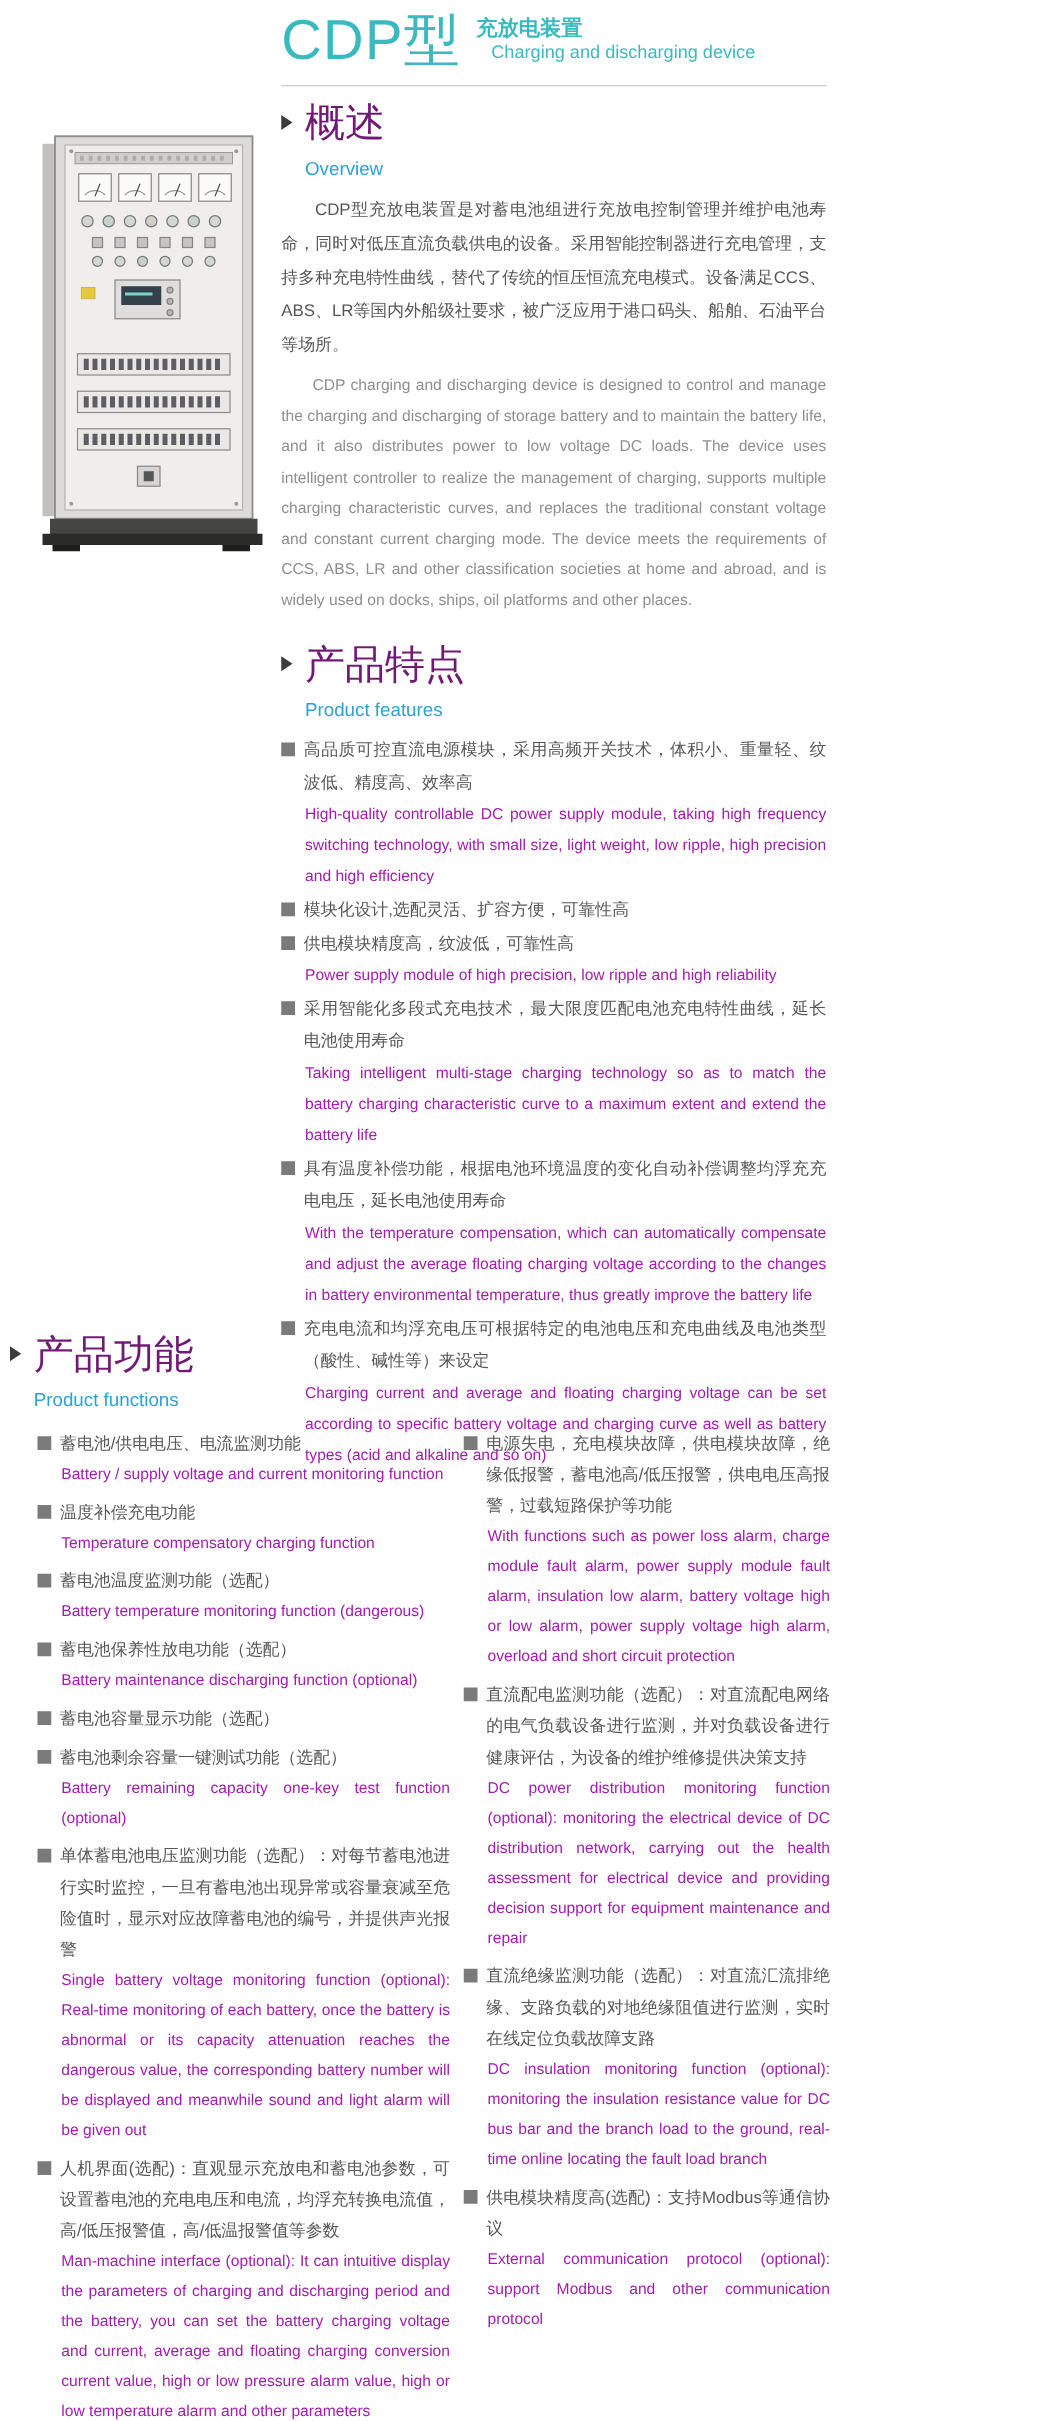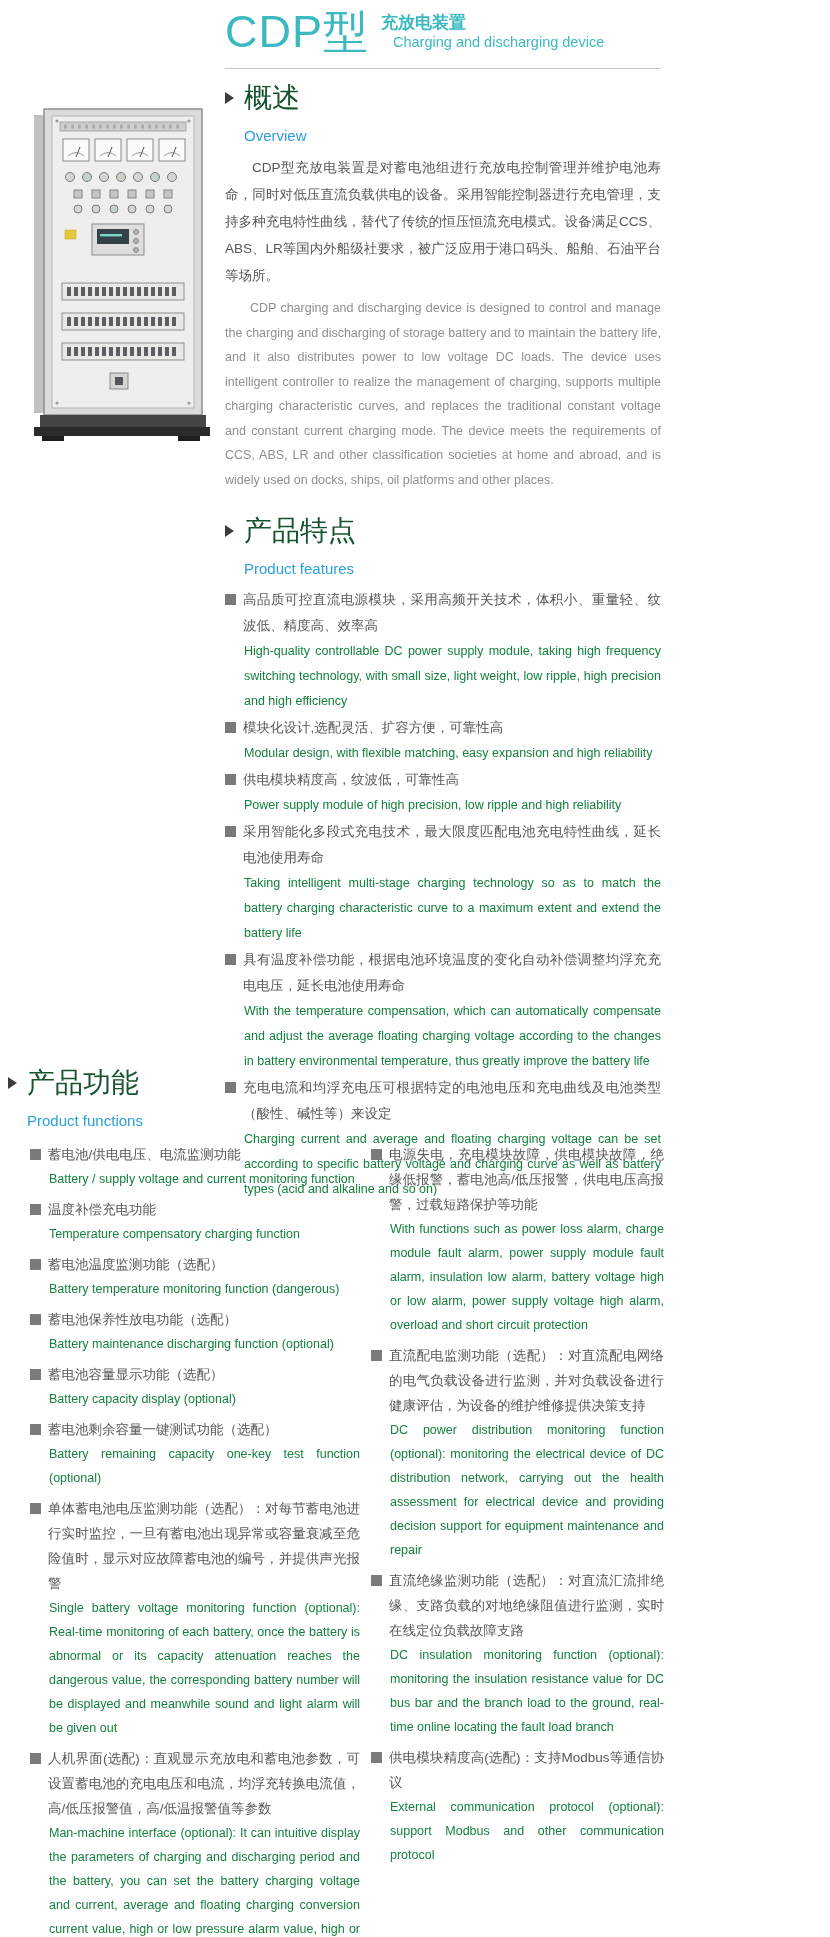--- a/index.html
+++ b/index.html
@@ -12,36 +12,36 @@
   .title-row { display:flex; align-items:flex-end; gap:12px; }
   .model { font-size:45px; line-height:1.05; color:#3ab9c1; letter-spacing:1px; font-weight:400; }
   .subtitle { padding-bottom:4px; color:#3ab9c1; }
   .sub-zh { font-size:17px; font-weight:bold; line-height:20px; }
   .sub-en { font-size:14.5px; line-height:18px;margin-left:12px; }
   .rule { border-top:1px solid #c9c9c9; margin-top:13px; }
 
   .sec-head { display:flex; align-items:flex-start; gap:10px; }
   .tri { width:0; height:0; border-left:9px solid #3c3c3c;
          border-top:6px solid transparent; border-bottom:6px solid transparent; margin-top:9px; }
-  .sec-title { font-size:28px; color:#14532d; line-height:30px; }
+  .sec-title { font-size:32px; color:#701a75; line-height:30px; }
   .sec-sub   { font-size:15px; color:#2ba0d9; line-height:19px; margin-top:13px; }
 
   .p-zh { font-size:13.5px; color:#585656; line-height:27px; text-align:justify;
           text-indent:2em; margin:9px 0 0 0; }
   .p-en { font-size:12.5px; color:#8f8f8f; line-height:24.5px; text-align:justify;
           text-indent:2em; margin:7px 0 0 0; }
 
   .section { margin-top:14px; }
   .features { margin-top:24px; }
   .feat-list { margin-top:9px; }
   .feat { margin-top:1px; }
   .zh-line { position:relative; padding-left:18px; font-size:13.5px; color:#585656;
              line-height:26px; text-align:justify; }
   .sq { position:absolute; left:0; top:7px; width:11px; height:11px; background:#7a7a7a; }
-  .en-line { padding-left:19px; font-size:12.5px; color:#15803d; line-height:25px;
+  .en-line { padding-left:19px; font-size:12.5px; color:#a21caf; line-height:25px;
              text-align:justify; }
 
   
   .functions { position:absolute; left:8px; top:1068px; width:656px; }
   .fn-cols { display:flex; margin-top:12px; }
   .fn-left  { width:330px; margin-left:22px; margin-right:11px; }
   .fn-right { width:293px; }
   .fn-item { margin-bottom:6px; }
   .fn-item .zh-line { line-height:25px; }
   .fn-item .en-line { line-height:24px; }
@@ -159,21 +159,20 @@
           <div class="sec-sub">Product features</div>
         </div>
       </div>
       <div class="feat-list">
         <div class="feat">
           <div class="zh-line"><span class="sq"></span><span>高品质可控直流电源模块，采用高频开关技术，体积小、重量轻、纹波低、精度高、效率高</span></div>
           <div class="en-line">High-quality controllable DC power supply module, taking high frequency switching technology, with small size, light weight, low ripple, high precision and high efficiency</div>
         </div>
         <div class="feat">
           <div class="zh-line"><span class="sq"></span><span>模块化设计,选配灵活、扩容方便，可靠性高</span></div>
-          <div class="en-line">Modular design, with flexible matching, easy expansion and high reliability</div>
         </div>
         <div class="feat">
           <div class="zh-line"><span class="sq"></span><span>供电模块精度高，纹波低，可靠性高</span></div>
           <div class="en-line">Power supply module of high precision, low ripple and high reliability</div>
         </div>
         <div class="feat">
           <div class="zh-line"><span class="sq"></span><span>采用智能化多段式充电技术，最大限度匹配电池充电特性曲线，延长电池使用寿命</span></div>
           <div class="en-line">Taking intelligent multi-stage charging technology so as to match the battery charging characteristic curve to a maximum extent and extend the battery life</div>
         </div>
         <div class="feat">
@@ -209,21 +208,20 @@
         <div class="fn-item">
           <div class="zh-line"><span class="sq"></span><span>蓄电池温度监测功能（选配）</span></div>
           <div class="en-line">Battery temperature monitoring function (dangerous)</div>
         </div>
         <div class="fn-item">
           <div class="zh-line"><span class="sq"></span><span>蓄电池保养性放电功能（选配）</span></div>
           <div class="en-line">Battery maintenance discharging function (optional)</div>
         </div>
         <div class="fn-item">
           <div class="zh-line"><span class="sq"></span><span>蓄电池容量显示功能（选配）</span></div>
-          <div class="en-line">Battery capacity display (optional)</div>
         </div>
         <div class="fn-item">
           <div class="zh-line"><span class="sq"></span><span>蓄电池剩余容量一键测试功能（选配）</span></div>
           <div class="en-line">Battery remaining capacity one-key test function (optional)</div>
         </div>
         <div class="fn-item">
           <div class="zh-line"><span class="sq"></span><span>单体蓄电池电压监测功能（选配）：对每节蓄电池进行实时监控，一旦有蓄电池出现异常或容量衰减至危险值时，显示对应故障蓄电池的编号，并提供声光报警</span></div>
           <div class="en-line">Single battery voltage monitoring function (optional): Real-time monitoring of each battery, once the battery is abnormal or its capacity attenuation reaches the dangerous value, the corresponding battery number will be displayed and meanwhile sound and light alarm will be given out</div>
         </div>
         <div class="fn-item">

